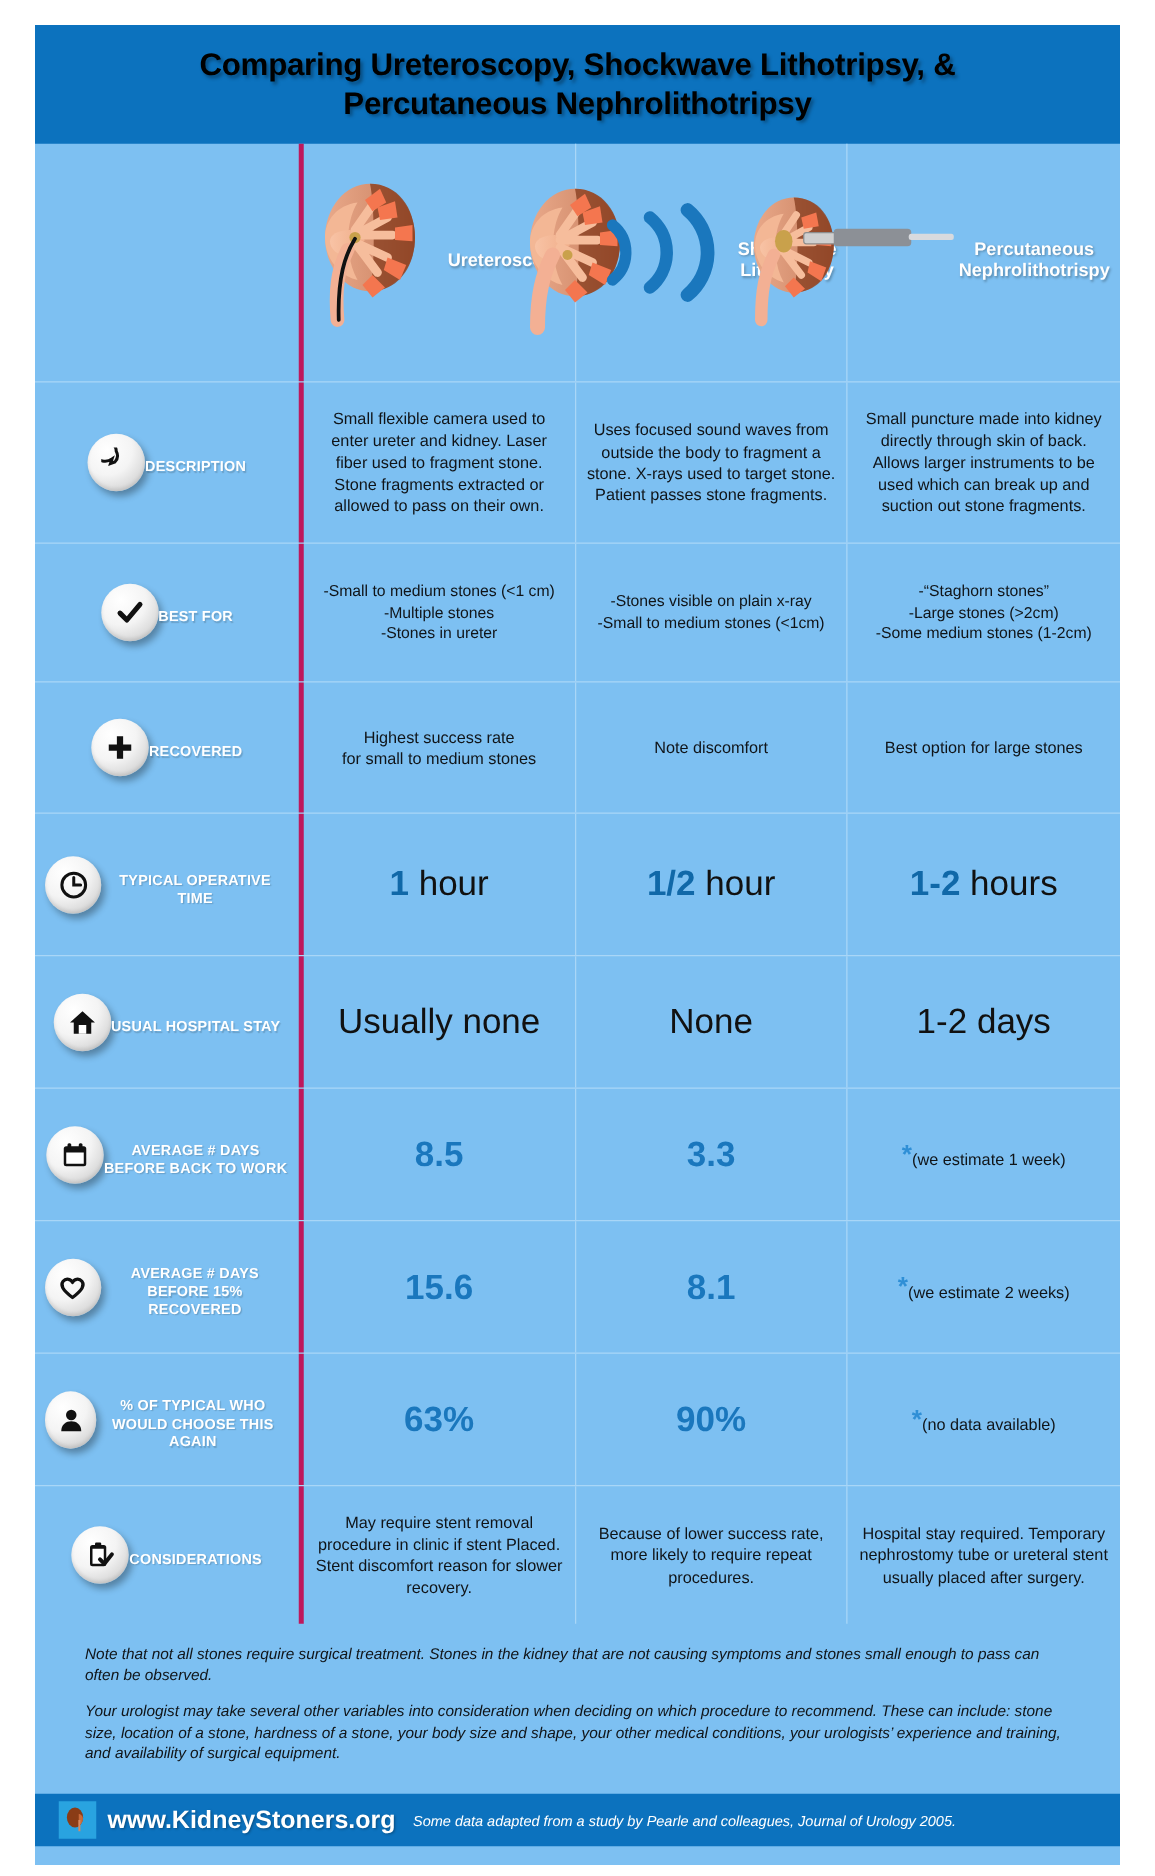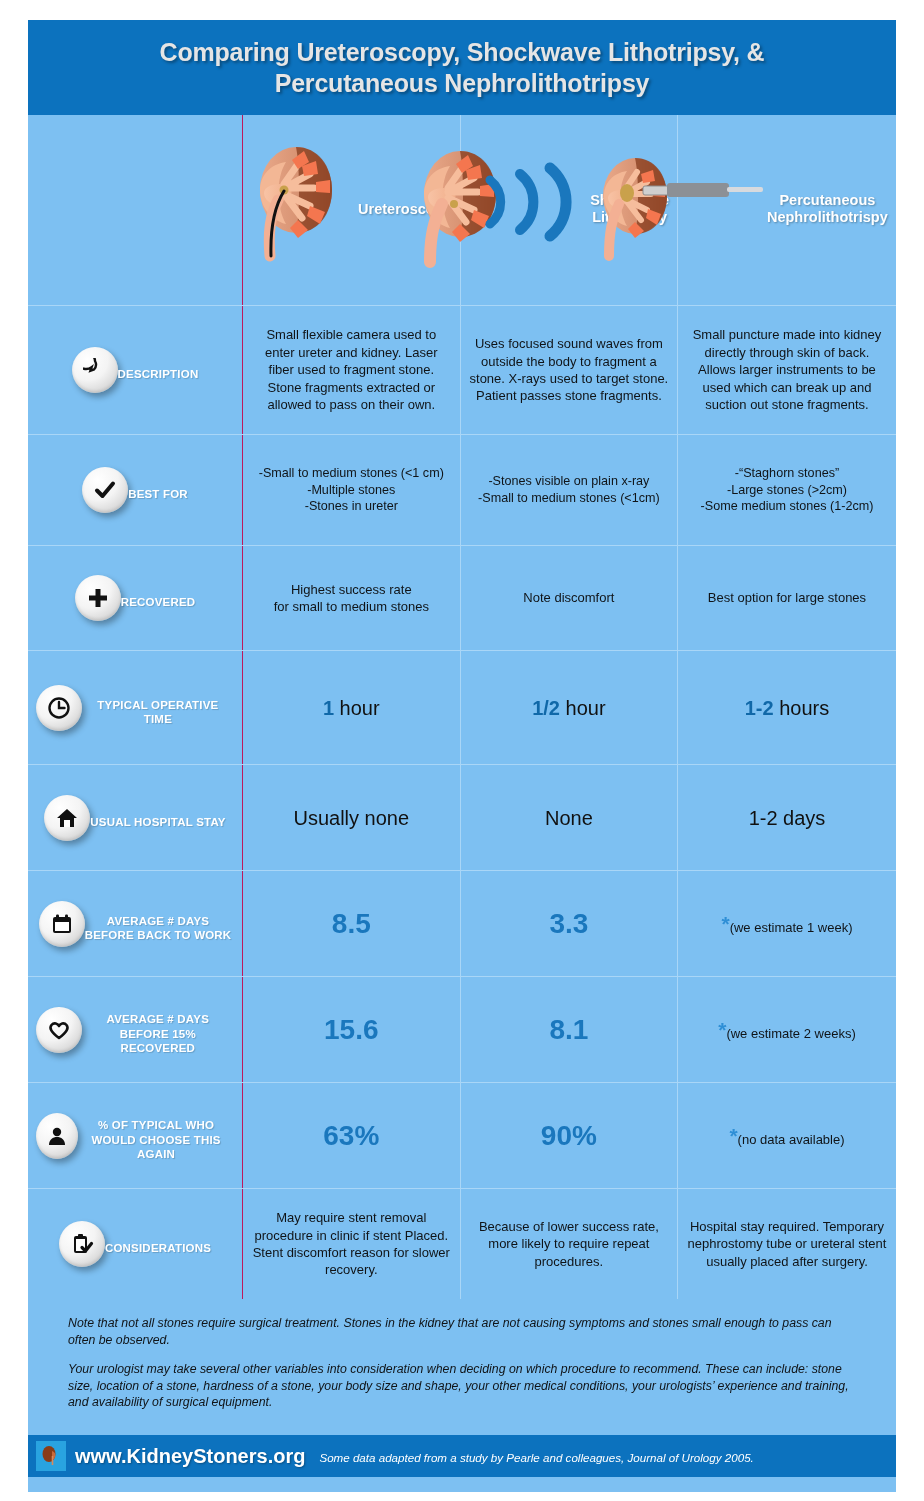--- a/index.html
+++ b/index.html
@@ -4,30 +4,30 @@
 <style>
   html,body{margin:0;padding:0;background:#ffffff;}
   body{width:924px;height:1501px;font-family:"Liberation Sans",sans-serif;}
 
   .page{position:relative;width:924px;height:1501px;background:#ffffff;overflow:hidden;}
   .sheet{position:absolute;left:28px;top:20px;width:868px;height:1472px;background:#7dc0f2;}
 
   
   .title-bar{background:#0c72be;height:95px;display:flex;align-items:center;justify-content:center;}
   .title-bar h1{
-     margin:0;color:#e5e5e5;font-size:25px;line-height:1.22;font-weight:bold;text-align:center;
+     margin:0;color:#000000;font-size:25px;line-height:1.22;font-weight:bold;text-align:center;
      letter-spacing:-.2px;text-shadow:2px 2px 3px rgba(0,0,0,.35);padding:0 30px;}
 
   
   .grid{position:relative;}
   .row{display:flex;border-bottom:1px solid #a9d6f7;}
   .row:last-child{border-bottom:none;}
   .cell{box-sizing:border-box;padding:10px 8px;display:flex;flex-direction:row;
         align-items:center;justify-content:center;text-align:center;}
-  .c-label{width:215px;flex:0 0 215px;border-right:1px solid #be185d;}
+  .c-label{width:215px;flex:0 0 215px;border-right:4px solid #be185d;}
   .c-data{width:217.6px;flex:0 0 217.6px;border-right:1px solid #a9d6f7;}
   .c-data:last-child{border-right:none;}
 
   
   .row-head .cell{justify-content:flex-end;padding-bottom:12px;height:190px;}
   .proc-name{color:#fff;font-weight:bold;font-size:14.5px;line-height:1.15;
              text-shadow:1px 1px 2px rgba(0,0,0,.3);}
 
   
   .rl-text{color:#fff;font-weight:bold;font-size:11.5px;line-height:1.25;
@@ -38,35 +38,35 @@
      background:radial-gradient(circle at 34% 28%, #ffffff 0%, #f4f4f4 45%, #d6d6d6 78%, #b9b9b9 100%);
      box-shadow:3px 4px 6px rgba(0,0,0,.32), inset 0 -2px 3px rgba(0,0,0,.10);
      display:flex;align-items:center;justify-content:center;}
   .badge svg{display:block;}
 
   
   .body-text{color:#101418;font-size:13px;line-height:1.34;}
   .body-text.sm{font-size:12.6px;}
 
   
-  .bigval{font-size:20px;line-height:1.1;color:#111;font-weight:normal;}
+  .bigval{font-size:28px;line-height:1.1;color:#111;font-weight:normal;}
   .bigval .num{color:#1068a8;font-weight:bold;}
   .bigval.plain{color:#111;}
   .statnum{font-size:28px;font-weight:bold;color:#1a77bd;line-height:1.05;}
   .star{font-size:21px;color:#2f8fd6;font-weight:bold;line-height:1;}
   .substat{font-size:13px;color:#101418;margin-top:8px;}
 
   
   .notes{padding:16px 40px 14px;text-align:left;}
   .notes p{margin:0;color:#101418;font-style:italic;font-size:12.3px;line-height:1.35;}
   .notes p + p{margin-top:13px;}
 
   
   .footer{position:absolute;left:28px;top:1435px;width:868px;height:42px;
-          background:#0c72be;display:flex;align-items:center;padding-left:8px;box-sizing:border-box;}
+          background:#0c72be;display:flex;align-items:center;padding-left:19px;box-sizing:border-box;}
   .logo{width:30px;height:30px;background:#29a3e0;margin-right:9px;flex:0 0 30px;
         display:flex;align-items:center;justify-content:center;}
   .site{color:#fff;font-weight:bold;font-size:20px;text-shadow:1px 1px 2px rgba(0,0,0,.3);}
   .credit{color:#fff;font-style:italic;font-size:11.6px;margin-left:14px;margin-top:3px;}
 </style>
 </head>
 <body>
 
 <div class="page">
   <div class="sheet">

